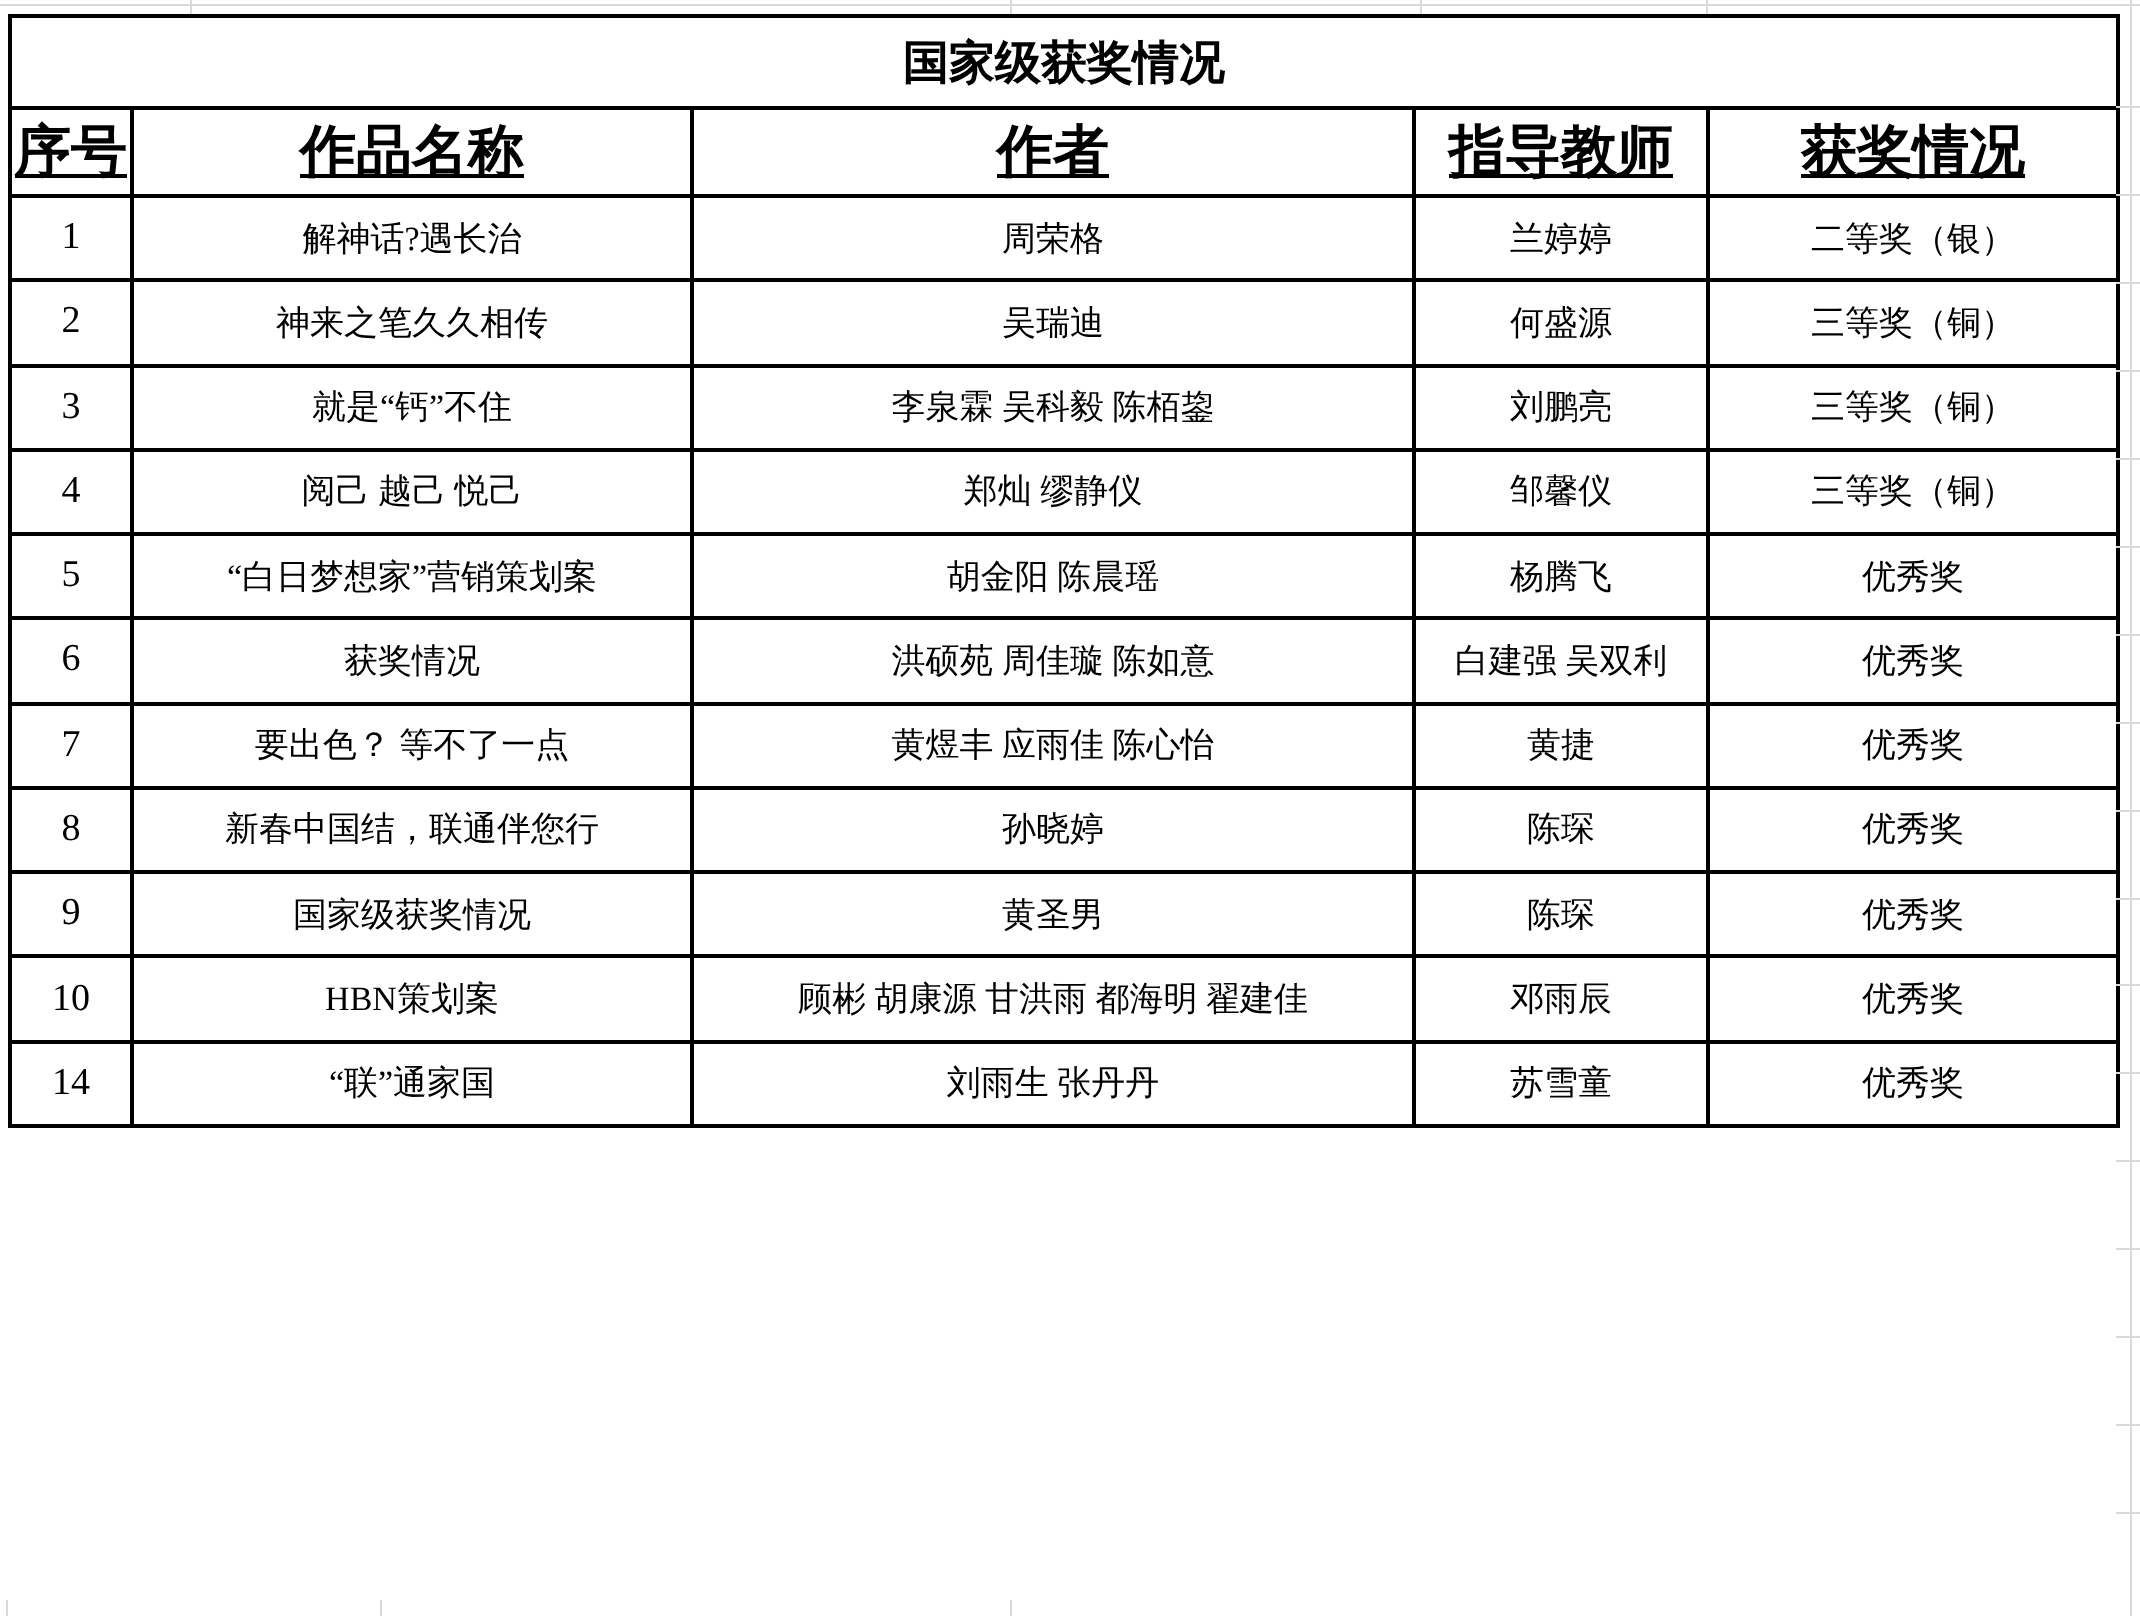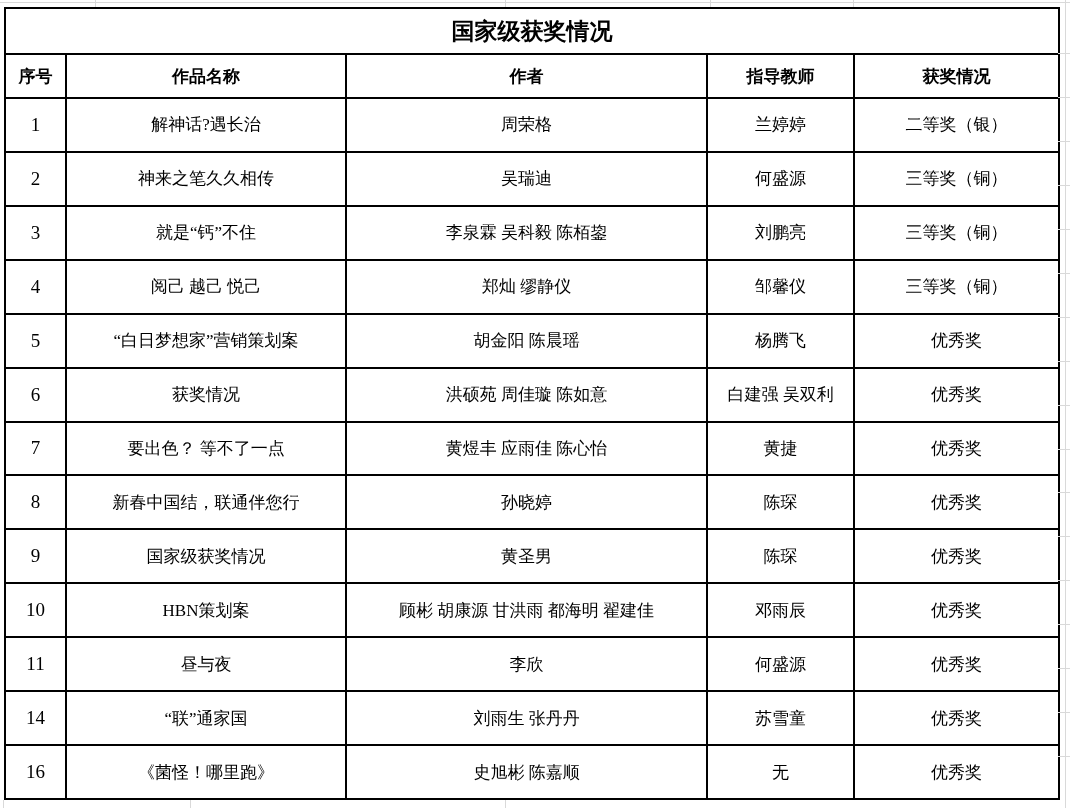--- a/index.html
+++ b/index.html
@@ -11,38 +11,38 @@
   *{margin:0;padding:0;box-sizing:border-box;}
   html,body{width:1070px;height:808px;background:var(--background);}
   .sheet{
     position:relative;width:1070px;height:808px;
     background:var(--background);overflow:hidden;
     font-family:"Liberation Serif","DejaVu Serif",serif;
     color:var(--text);
   }
   .gl{position:absolute;background:var(--gridline);}
   table.awards{
-    position:absolute;left:4px;top:7px;width:1054px;height:793px;
+    position:absolute;left:4px;top:7px;width:1054px;height:557px;
     border-collapse:collapse;table-layout:fixed;background:var(--background);
   }
   .awards th,.awards td{
     border:2px solid var(--border);
     text-align:center;vertical-align:middle;
     overflow:hidden;white-space:nowrap;
     color:var(--text);
   }
   .title-row{height:46px;}
   .title-cell{
     font-family:"Liberation Sans","DejaVu Sans",sans-serif;
     font-weight:bold;font-size:23px;
   }
   .header-row{height:44px;}
   .head-cell{
     font-family:"Liberation Sans","DejaVu Sans",sans-serif;
-    font-weight:bold;font-size:17px;
+    font-weight:bold;font-size:28px;text-decoration:underline;
   }
   td.c-no{font-size:19px;}
   td.c-work,td.c-authors,td.c-advisor,td.c-award{font-size:17px;}
 </style>
 </head>
 <body>
 
 <div class="sheet">
 
   <table class="awards">
@@ -130,38 +130,24 @@
       <td class="c-award">优秀奖</td>
     </tr>
         <tr>
       <td class="c-no">10</td>
       <td class="c-work">HBN策划案</td>
       <td class="c-authors">顾彬 胡康源 甘洪雨 都海明 翟建佳</td>
       <td class="c-advisor">邓雨辰</td>
       <td class="c-award">优秀奖</td>
     </tr>
         <tr>
-      <td class="c-no">11</td>
-      <td class="c-work">昼与夜</td>
-      <td class="c-authors">李欣</td>
-      <td class="c-advisor">何盛源</td>
-      <td class="c-award">优秀奖</td>
-    </tr>
-        <tr>
       <td class="c-no">14</td>
       <td class="c-work">“联”通家国</td>
       <td class="c-authors">刘雨生 张丹丹</td>
       <td class="c-advisor">苏雪童</td>
-      <td class="c-award">优秀奖</td>
-    </tr>
-        <tr>
-      <td class="c-no">16</td>
-      <td class="c-work">《菌怪！哪里跑》</td>
-      <td class="c-authors">史旭彬 陈嘉顺</td>
-      <td class="c-advisor">无</td>
       <td class="c-award">优秀奖</td>
     </tr>
       </tbody>
   </table>
 
 <div class="gl" style="left: 0px; top: 2px; width: 1070px; height: 1px;"></div>
     <div class="gl" style="left: 95px; top: 0px; width: 1px; height: 7px;"></div>
     <div class="gl" style="left: 505px; top: 0px; width: 1px; height: 7px;"></div>
     <div class="gl" style="left: 710px; top: 0px; width: 1px; height: 7px;"></div>
     <div class="gl" style="left: 853px; top: 0px; width: 1px; height: 7px;"></div>

